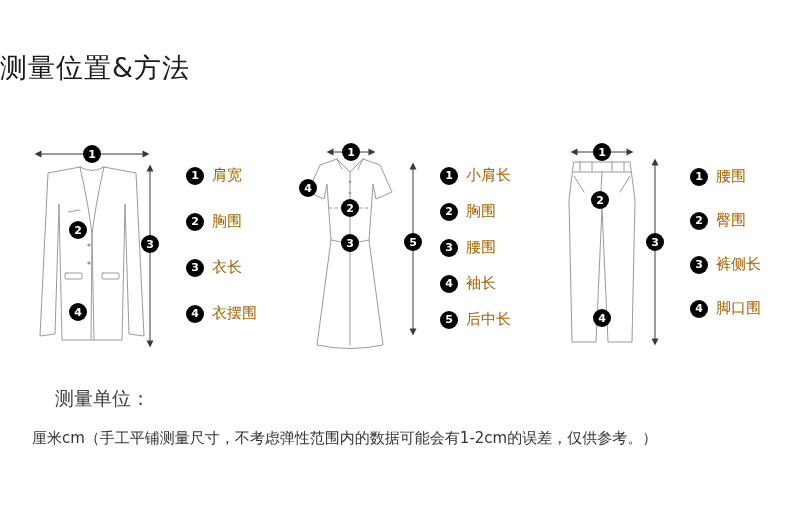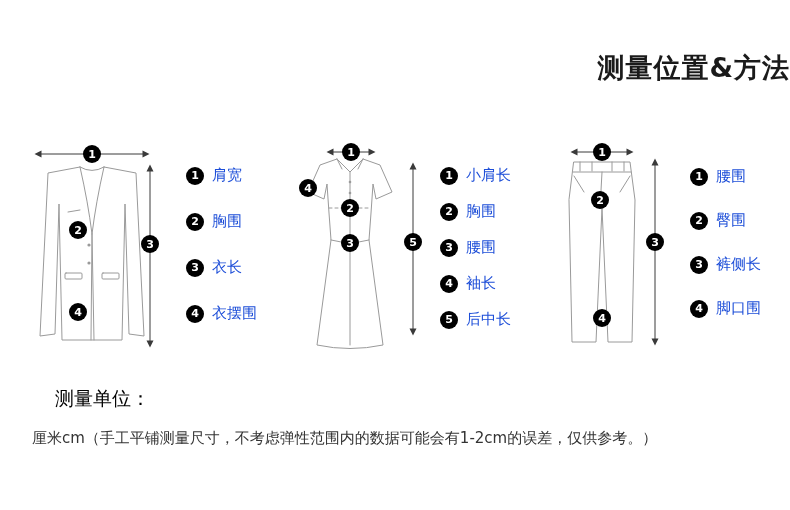--- a/index.html
+++ b/index.html
@@ -1,38 +1,38 @@
 <!DOCTYPE html>
 <html><head>
 <meta charset="utf-8">
 <style>
   * { margin:0; padding:0; box-sizing:border-box; }
   html,body { background:#ffffff; }
   body { font-family:"DejaVu Sans","Liberation Sans",sans-serif; }
   .page { position:relative; width:790px; height:510px; background:#ffffff; overflow:hidden; }
-  .title { position:absolute; top:50px; left:0; width:100%; text-align:right;
-           font-size:27px; font-weight:700; color:#1a1a1a; letter-spacing:1px; }
+  .title { position:absolute; top:50px; left:0; width:100%; text-align:left;
+           font-size:27px; font-weight:400; color:#1a1a1a; letter-spacing:1px; }
   .garment { position:absolute; }
   .garment-jacket { left:28px;  top:142px; width:140px; height:210px; }
   .garment-dress  { left:293px; top:142px; width:130px; height:212px; }
   .garment-pants  { left:558px; top:142px; width:110px; height:210px; }
   .marker { position:absolute; width:18px; height:18px; margin-left:-9px; margin-top:-9px;
             background:#000; color:#fff; border-radius:50%;
             display:flex; align-items:center; justify-content:center;
             font-size:11px; font-weight:700; line-height:1; }
   .legend { position:absolute; display:flex; flex-direction:column; }
   .legend-jacket { left:186px; top:166px; gap:27px; }
   .legend-dress  { left:440px; top:166px; gap:17px; }
   .legend-pants  { left:690px; top:167px; gap:25px; }
   .legend-item { display:flex; align-items:center; gap:8px; }
   .legend-num { width:18px; height:18px; flex:0 0 18px; background:#000; color:#fff;
                 border-radius:50%; display:flex; align-items:center; justify-content:center;
                 font-size:11px; font-weight:700; line-height:1; }
-  .legend-label { font-size:15px; color:#1d4ed8; white-space:nowrap; }
-  .footer-unit { position:absolute; left:55px; top:386px; font-size:19px; color:#000000; }
+  .legend-label { font-size:15px; color:#a16207; white-space:nowrap; }
+  .footer-unit { position:absolute; left:55px; top:386px; font-size:19px; color:#404040; }
   .footer-note { position:absolute; left:32px; top:429px; font-size:15px; color:#333; white-space:nowrap; }
 </style>
 </head>
 <body>
 
 <div class="page">
 
   <h1 class="title">测量位置&amp;方法</h1>
 
   <div class="garment garment-jacket">

